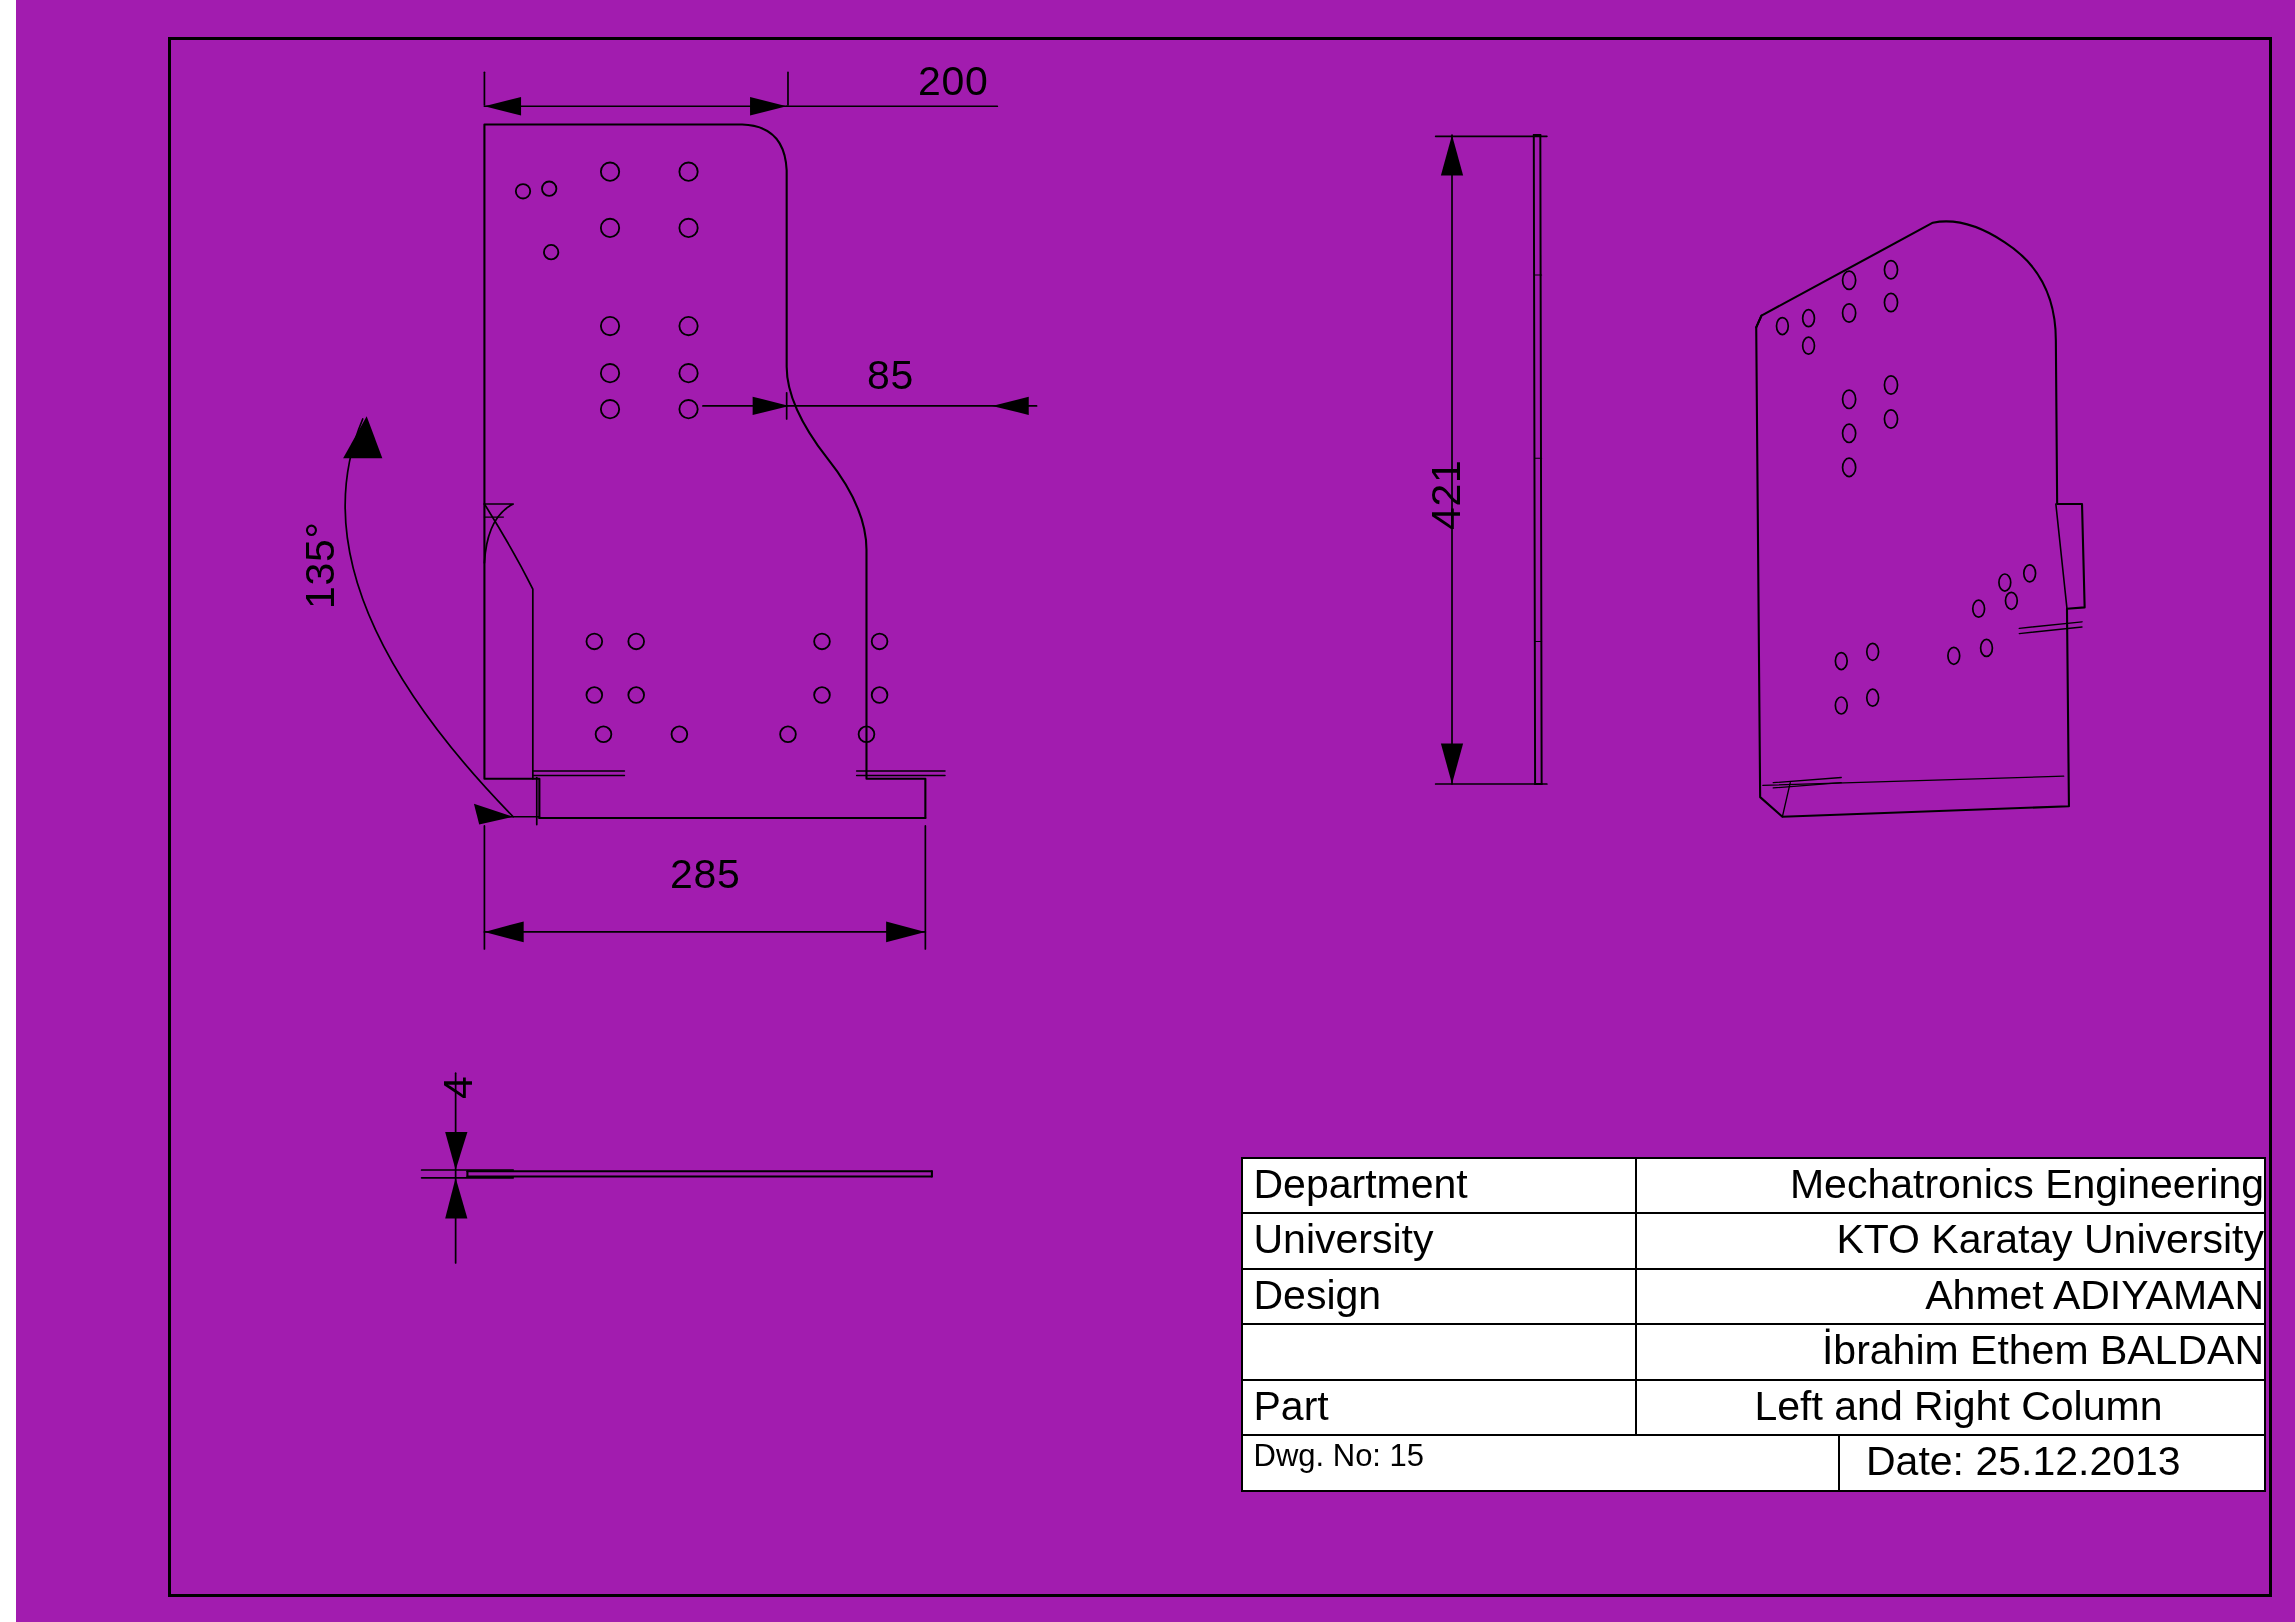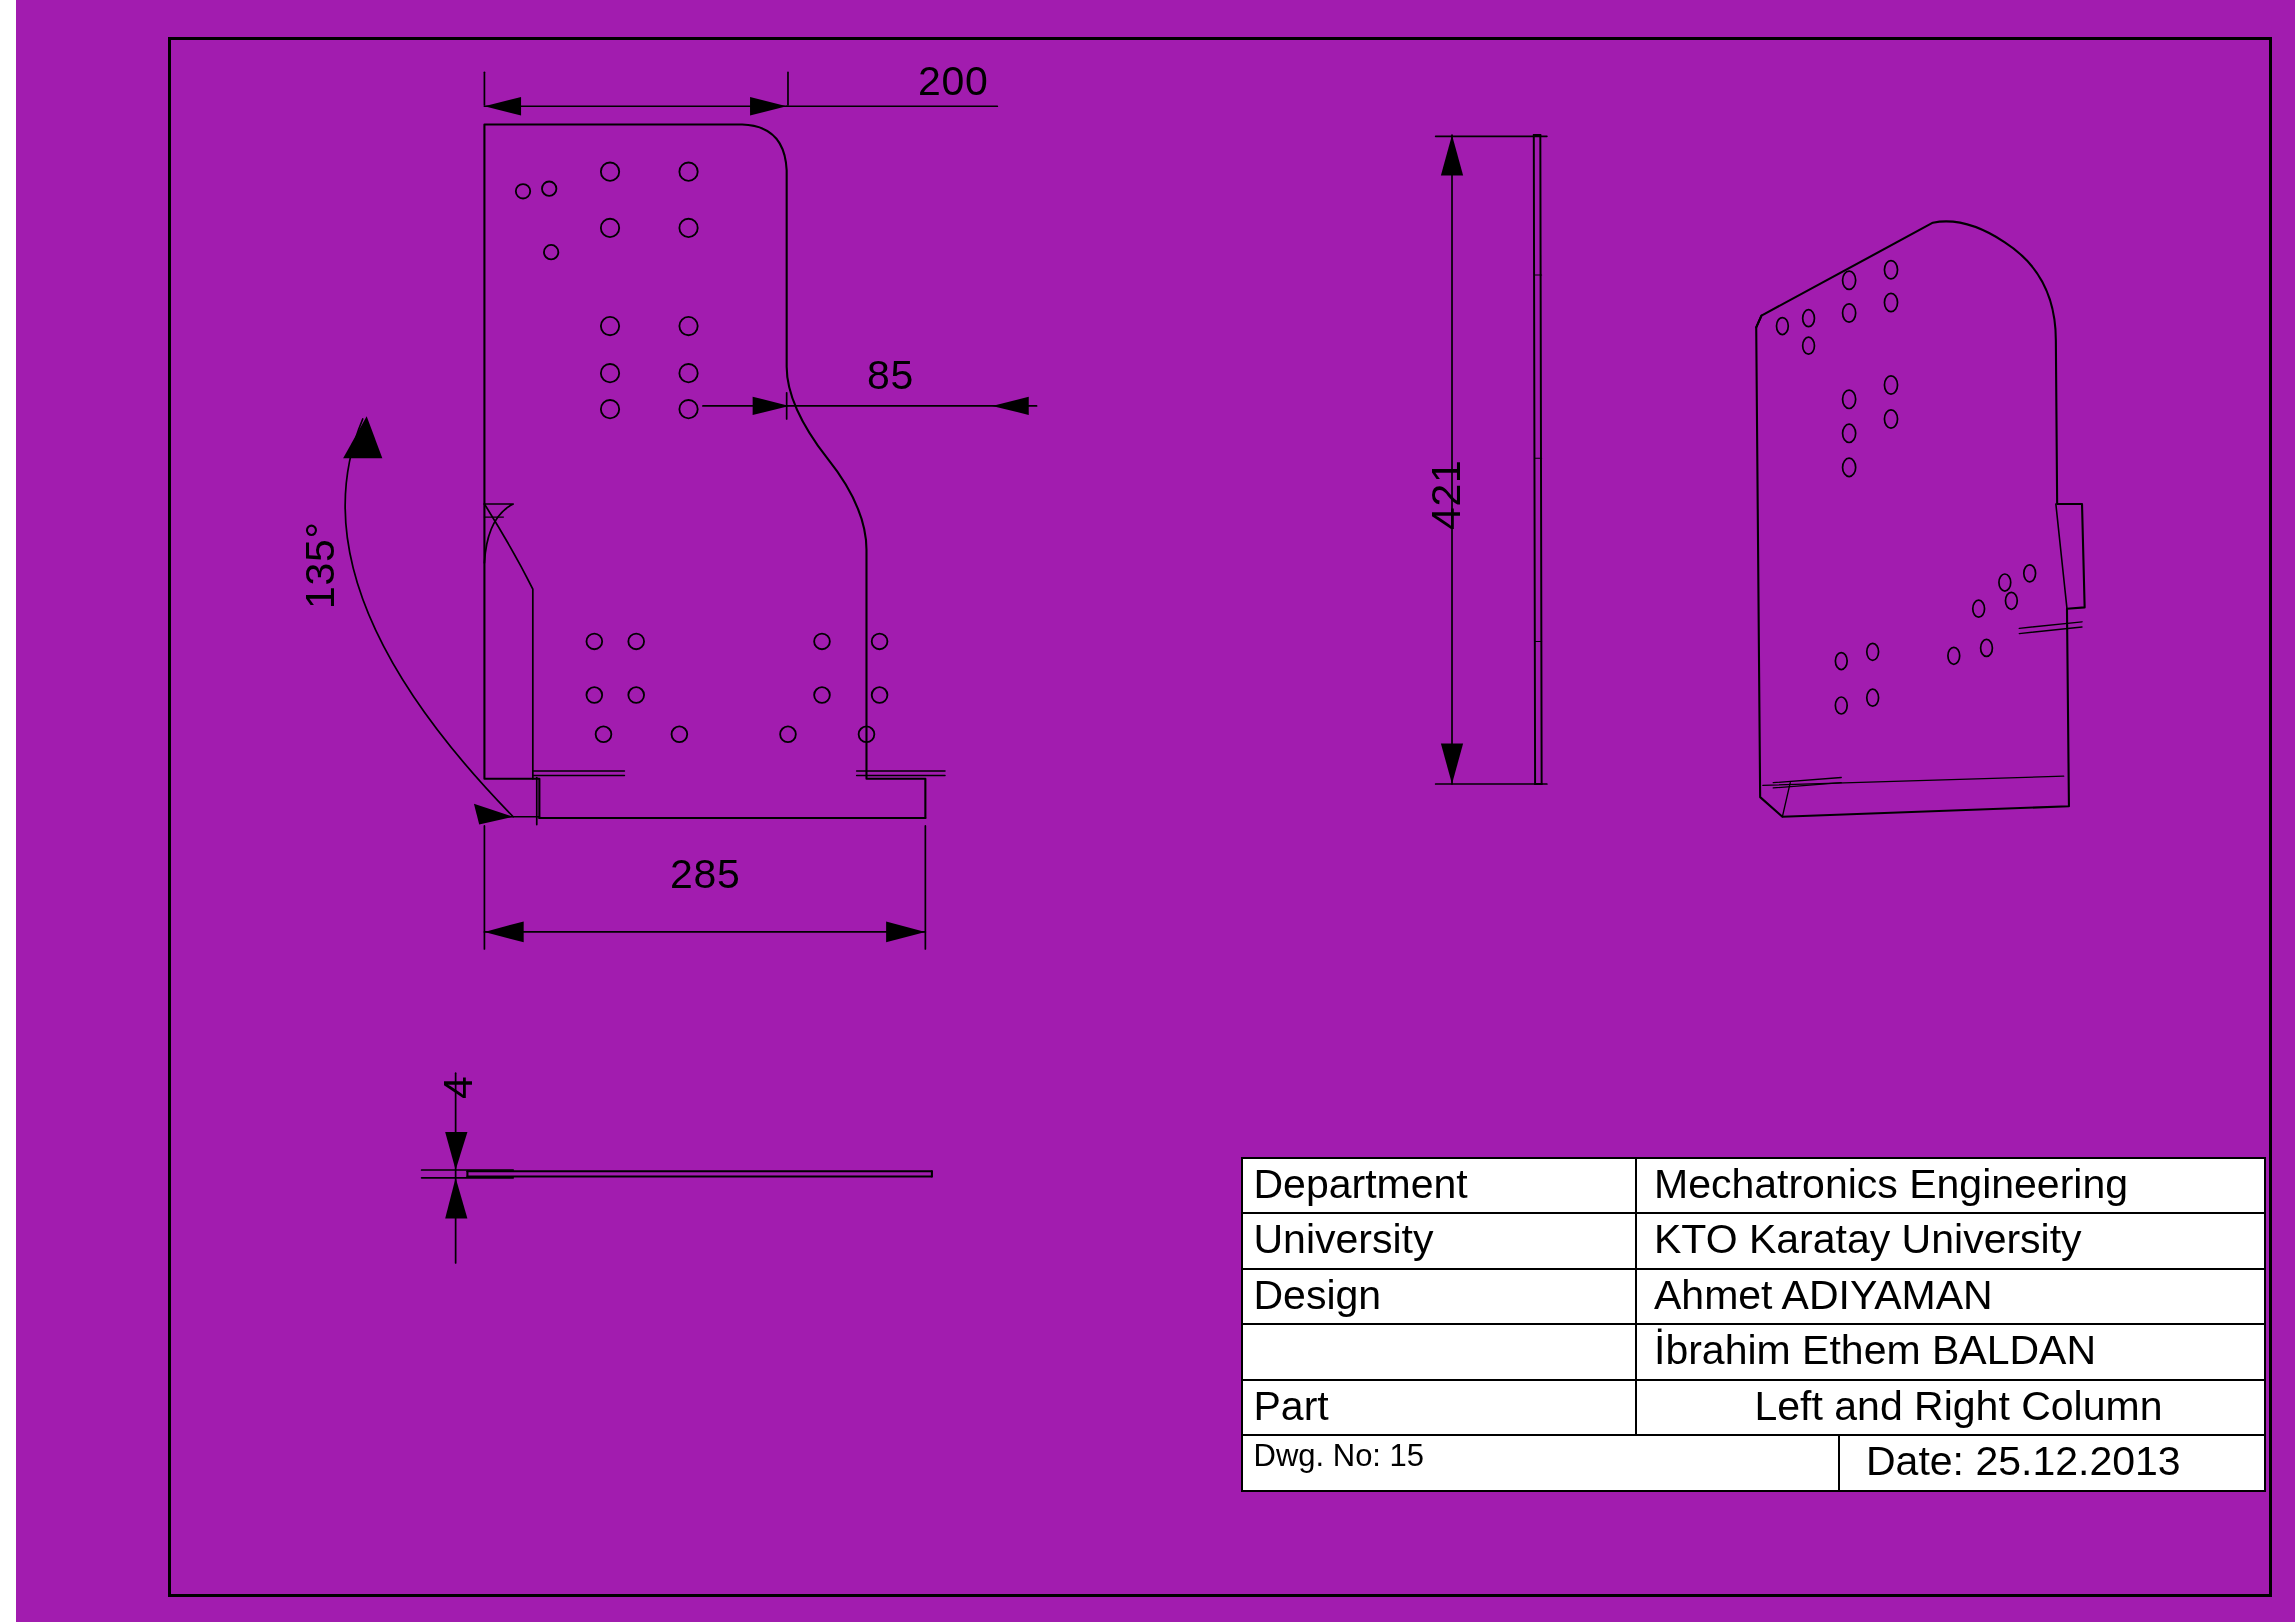--- a/index.html
+++ b/index.html
@@ -8,21 +8,21 @@
   .frame{position:absolute;left:152px;top:37px;width:2104px;height:1560px;border:3.3px solid #000;box-sizing:border-box;}
   svg{position:absolute;left:0;top:0;width:2295px;height:1623px;}
   .dimtext{position:absolute;font-family:"Liberation Sans",sans-serif;font-size:41px;letter-spacing:0.7px;white-space:nowrap;}
   .rot90{transform:rotate(-90deg);transform-origin:0 0;}
   
   .tb{position:absolute;left:1225px;top:1157px;width:1025px;border:2.6px solid #000;box-sizing:border-box;background:#fff;}
   .tb-row{display:flex;border-bottom:2.6px solid #000;box-sizing:border-box;}
   .tb-row:last-child{border-bottom:none;}
   .tb-title{font-size:43px;text-align:center;padding:3.9px 0 6.5px 0;width:100%;line-height:1.05;}
   .tb-label{width:394px;border-right:2.6px solid #000;box-sizing:border-box;font-size:41px;padding:3.9px 0 6.5px 10.5px;line-height:1.05;}
-  .tb-value{flex:1;font-size:41px;padding:3.9px 0 6.5px 17px;line-height:1.05;box-sizing:border-box;}
+  .tb-value{flex:1;font-size:41px;padding:3.9px 0 6.5px 17px;line-height:1.05;box-sizing:border-box;text-align:right;}
   .tb-value.center{text-align:center;padding-left:16px;}
   .tb-half-l{width:597px;border-right:2.6px solid #000;box-sizing:border-box;font-size:31px;padding:3.9px 0 6.5px 10.5px;line-height:1.05;}
   .tb-half-r{flex:1;font-size:41px;padding:3.9px 0 6.5px 26px;line-height:1.05;box-sizing:border-box;border-radius:16px;}
   .edge-mark{position:absolute;right:11.8px;top:1341px;width:2.6px;height:98px;background:#5b8fd4;}
 </style>
 </head>
 <body>
 
 <div id="sheet">
 

